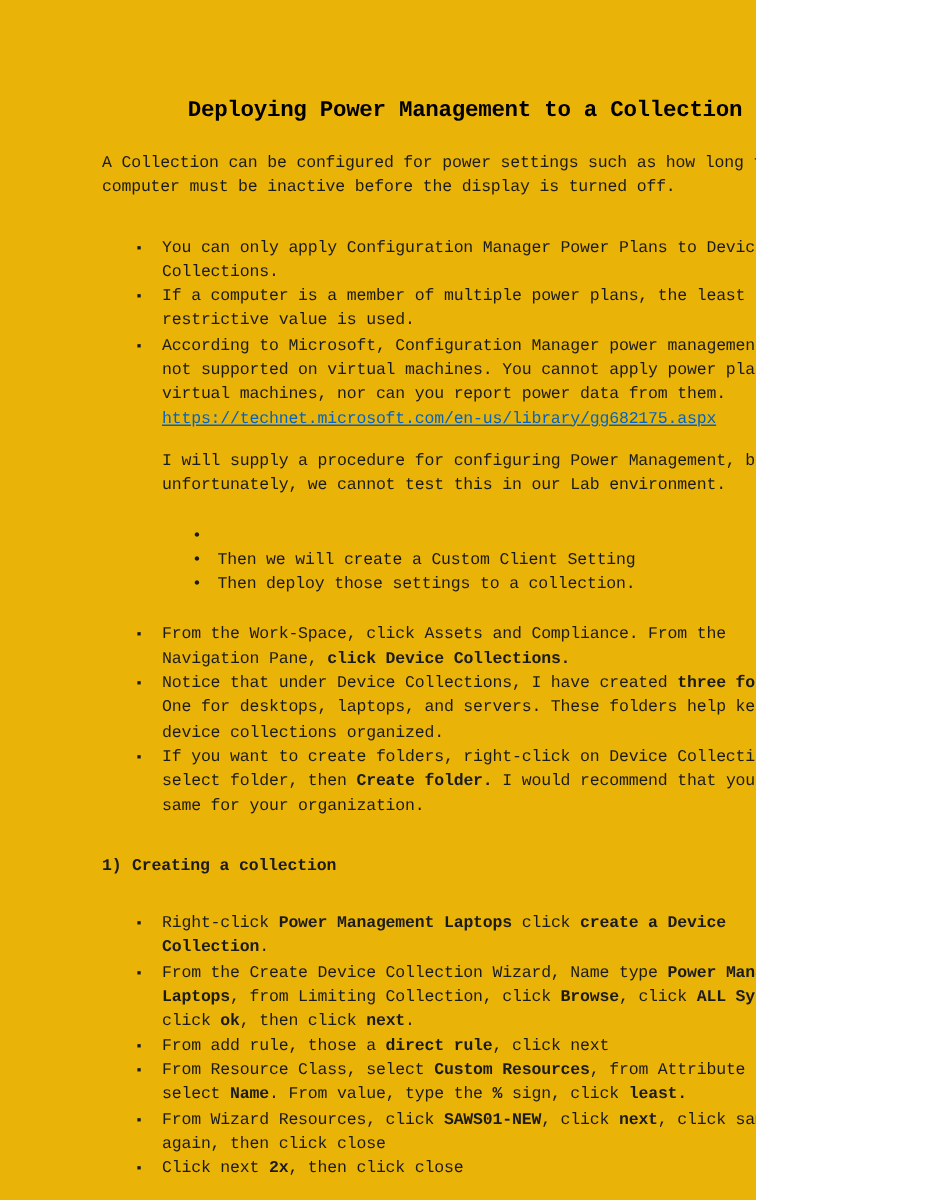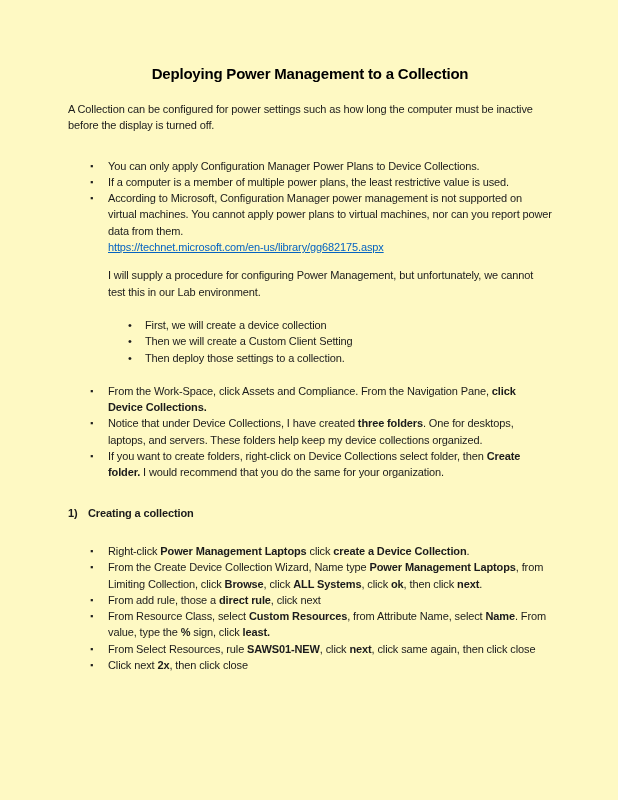--- a/index.html
+++ b/index.html
@@ -1,20 +1,20 @@
 <!DOCTYPE html>
 <html><head>
 <meta charset="utf-8">
 <style>
   html,body{margin:0;padding:0;background:#ffffff;}
   .page{
     position:relative;
-    width:618px;height:800px;
-    background:#fef9c3;
-    font-family:Liberation Sans, sans-serif;
+    width:504px;height:800px;
+    background:#eab308;
+    font-family:Liberation Mono, monospace;
     font-size:11px;
     line-height:16.3px;
     letter-spacing:-0.12px;
     color:#1b1b1b;
     overflow:hidden;
   }
   .content{position:absolute;left:68px;top:0;width:484px;}
   .title{
     font-size:15px;font-weight:700;color:#000;
     text-align:center;margin:64px 0 0 0;line-height:19px;letter-spacing:-0.2px;
@@ -63,21 +63,20 @@
         <span class="txt"><span>According to Microsoft, Configuration Manager power management is not supported on virtual machines. You cannot apply power plans to virtual machines, nor can you report power data from them.</span><br>
           <a class="link">https://technet.microsoft.com/en-us/library/gg682175.aspx</a></span>
       </li>
     </ul>
 
     <p class="note">I will supply a procedure for configuring Power Management, but unfortunately, we cannot test this in our Lab environment.</p>
 
     <ul class="sub">
       <li>
         <span class="blt">•</span>
-        <span class="txt">First, we will create a device collection</span>
       </li>
       <li>
         <span class="blt">•</span>
         <span class="txt">Then we will create a Custom Client Setting</span>
       </li>
       <li>
         <span class="blt">•</span>
         <span class="txt">Then deploy those settings to a collection.</span>
       </li>
     </ul>
@@ -114,21 +113,21 @@
       <li>
         <span class="blt sq">▪</span>
         <span class="txt"><span>From add rule, those a </span><span class="bold">direct rule</span><span>, click next</span></span>
       </li>
       <li>
         <span class="blt sq">▪</span>
         <span class="txt"><span>From Resource Class, select </span><span class="bold">Custom Resources</span><span>, from Attribute Name, select </span><span class="bold">Name</span><span>. From value, type the </span><span class="bold">%</span><span> sign, click </span><span class="bold">least.</span></span>
       </li>
       <li>
         <span class="blt sq">▪</span>
-        <span class="txt"><span>From Select Resources, rule </span><span class="bold">SAWS01-NEW</span><span>, click </span><span class="bold">next</span><span>, click same again, then click close</span></span>
+        <span class="txt"><span>From Wizard Resources, click </span><span class="bold">SAWS01-NEW</span><span>, click </span><span class="bold">next</span><span>, click same again, then click close</span></span>
       </li>
       <li>
         <span class="blt sq">▪</span>
         <span class="txt"><span>Click next </span><span class="bold">2x</span><span>, then click close</span></span>
       </li>
     </ul>
 
   </div>
 </div>
 

